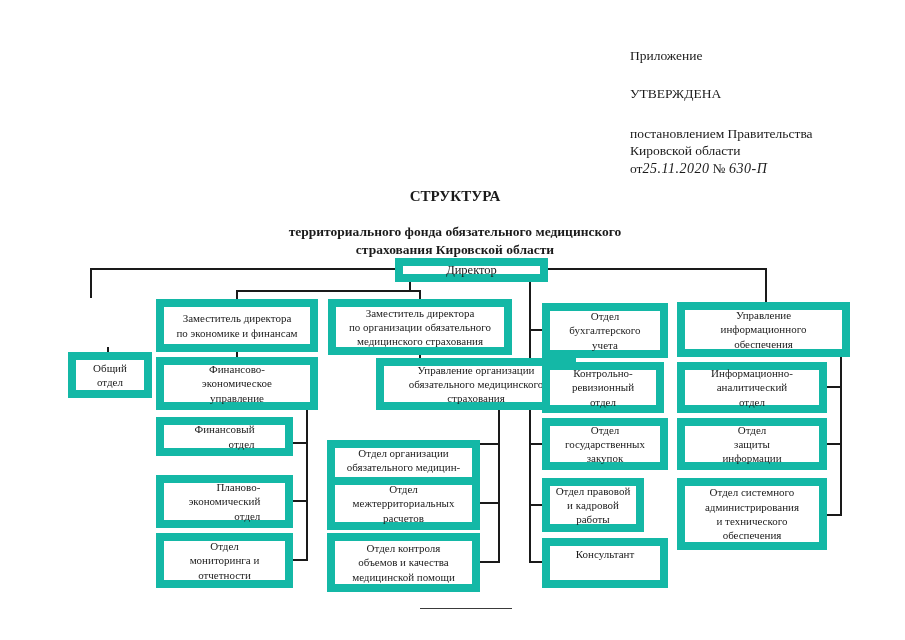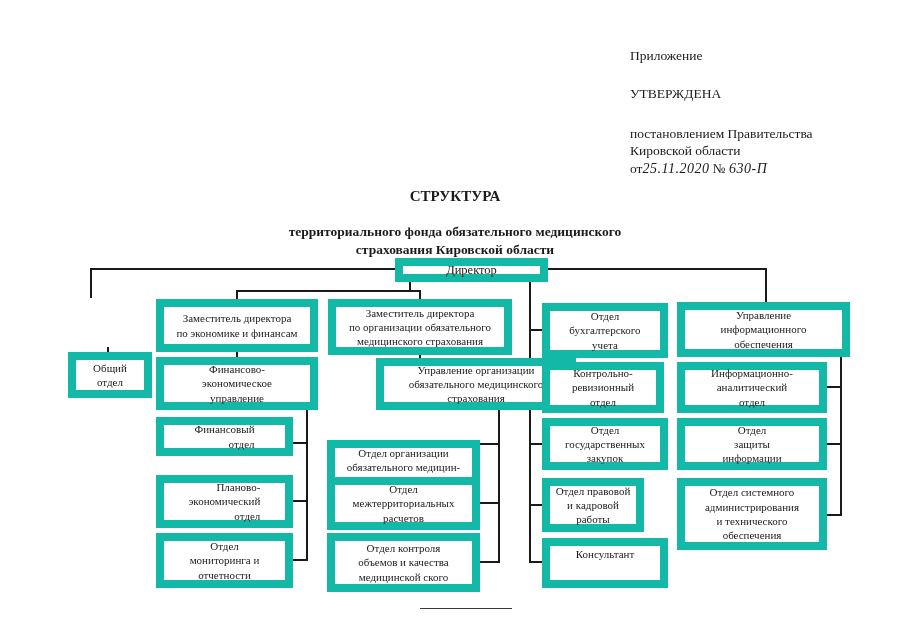--- a/index.html
+++ b/index.html
@@ -147,21 +147,21 @@
 ского страхования</span>
     </div>
   <div class="box" style="left:327px;top:477px;width:153px;height:53px;">
       <span class="lbl">Отдел
 межтерриториальных
 расчетов</span>
     </div>
   <div class="box" style="left:327px;top:533px;width:153px;height:59px;">
       <span class="lbl">Отдел контроля
 объемов и качества
-медицинской ского</span>
+медицинской помощи</span>
     </div>
 
   <div class="box" style="left:542px;top:303px;width:126px;height:55px;">
       <span class="lbl">Отдел
 бухгалтерского
 учета</span>
     </div>
   <div class="box" style="left:542px;top:362px;width:122px;height:51px;">
       <span class="lbl">Контрольно-
 ревизионный

